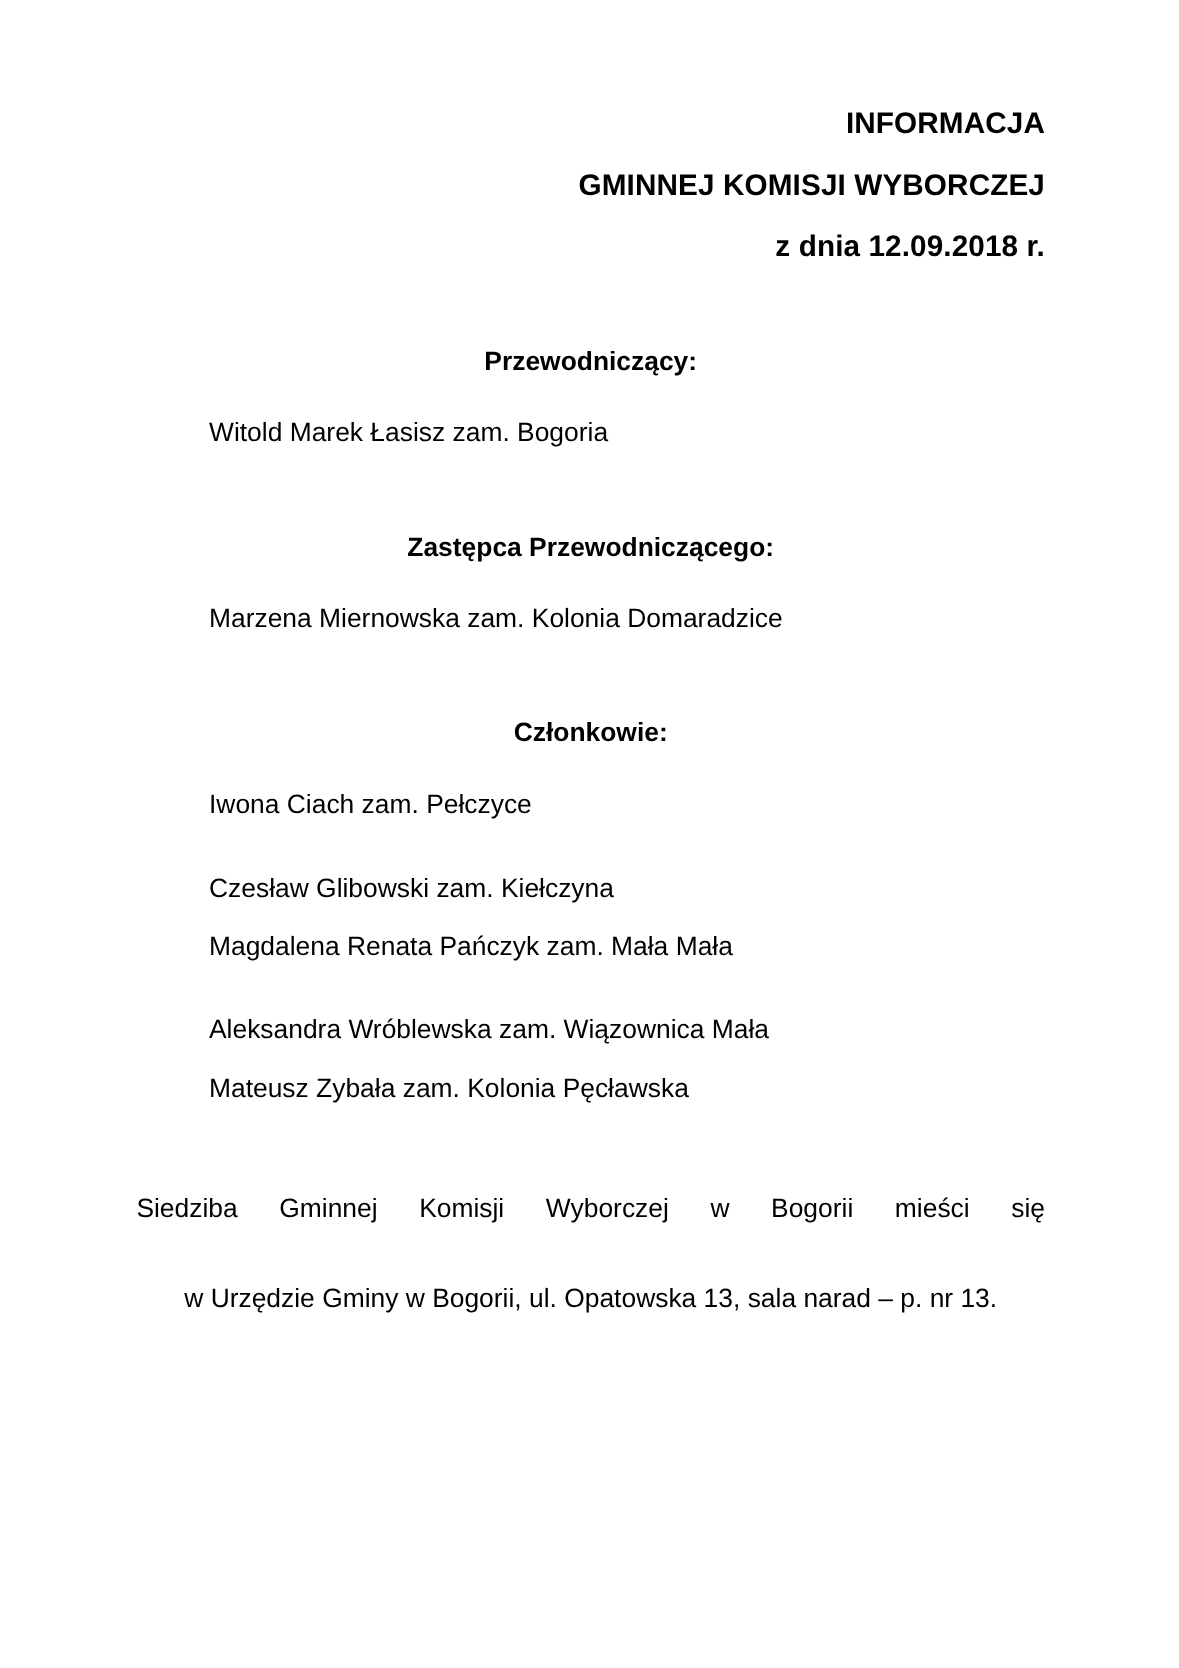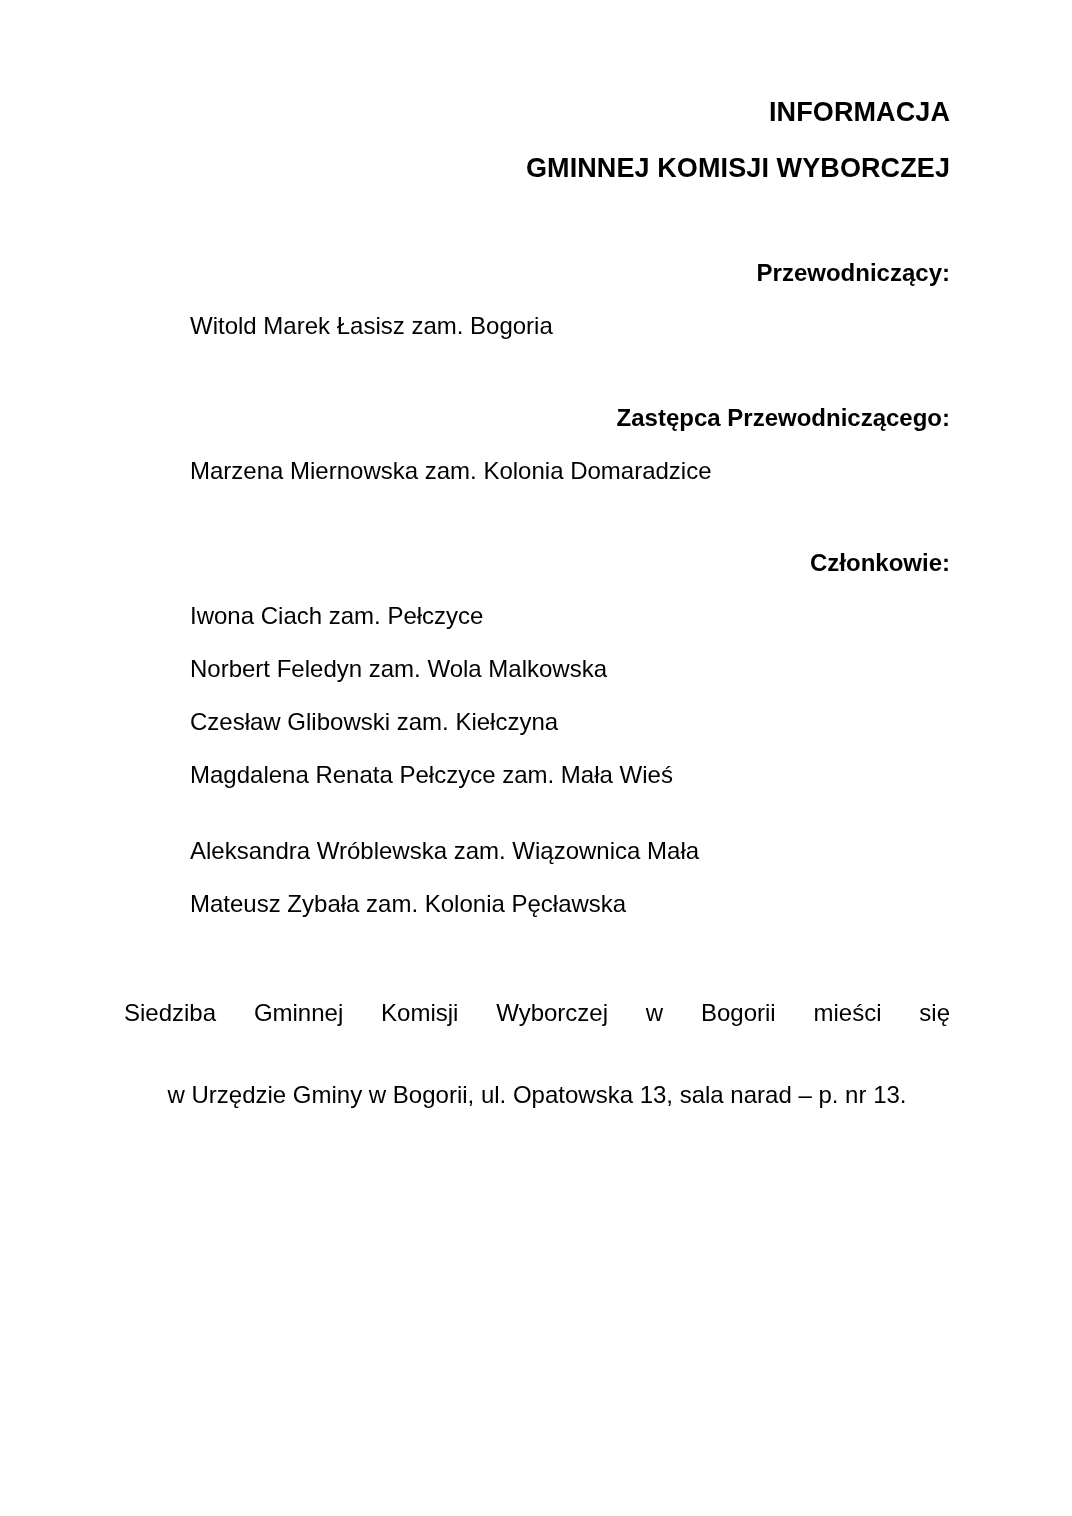--- a/index.html
+++ b/index.html
@@ -55,22 +55,22 @@
   }
 
   .section {
     margin-bottom: 0;
   }
 
   .section-heading {
     font-weight: bold;
     font-size: 24px;
     line-height: 30px;
-    margin: 0;
-    text-align: right;
+    margin: 12px;
+    text-align: center;
   }
 
   .person-list {
     list-style: none;
     margin: 0;
     padding: 0;
   }
 
   .person {
     font-size: 24px;
@@ -132,20 +132,21 @@
 </style>
 </head>
 <body>
 
 <div class="page">
   <div class="content">
 
     <div class="title-block">
       <div class="title-line t1">INFORMACJA</div>
       <div class="title-line t2">GMINNEJ KOMISJI WYBORCZEJ</div>
+      <div class="title-line t3">z dnia 12.09.2018 r.</div>
     </div>
 
     <div class="sections">
 
       <div class="section">
         <div class="section-heading">Przewodniczący:</div>
         <div class="gap-after-heading"></div>
         <ul class="person-list">
           <li class="person">Witold Marek Łasisz zam. Bogoria</li>
         </ul>
@@ -162,25 +163,24 @@
       </div>
 
       <div class="gap-section"></div>
 
       <div class="section">
         <div class="section-heading">Członkowie:</div>
         <div class="gap-after-heading"></div>
         <ul class="person-list">
           <li class="person">Iwona Ciach zam. Pełczyce</li>
           <div class="gap-member-row"></div>
-          <li class="person">Norbert Feledyn zam. Wola Malkowska</li>
           <div class="gap-member-row"></div>
           <li class="person">Czesław Glibowski zam. Kiełczyna</li>
           <div class="gap-member-row"></div>
-          <li class="person">Magdalena Renata Pełczyce zam. Mała Wieś</li>
+          <li class="person">Magdalena Renata Pańczyk zam. Mała Mała</li>
           <div class="gap-member-row"></div>
           <div class="gap-member-row"></div>
           <li class="person">Aleksandra Wróblewska zam. Wiązownica Mała</li>
           <div class="gap-member-row"></div>
           <li class="person">Mateusz Zybała zam. Kolonia Pęcławska</li>
         </ul>
       </div>
 
     </div>
 

